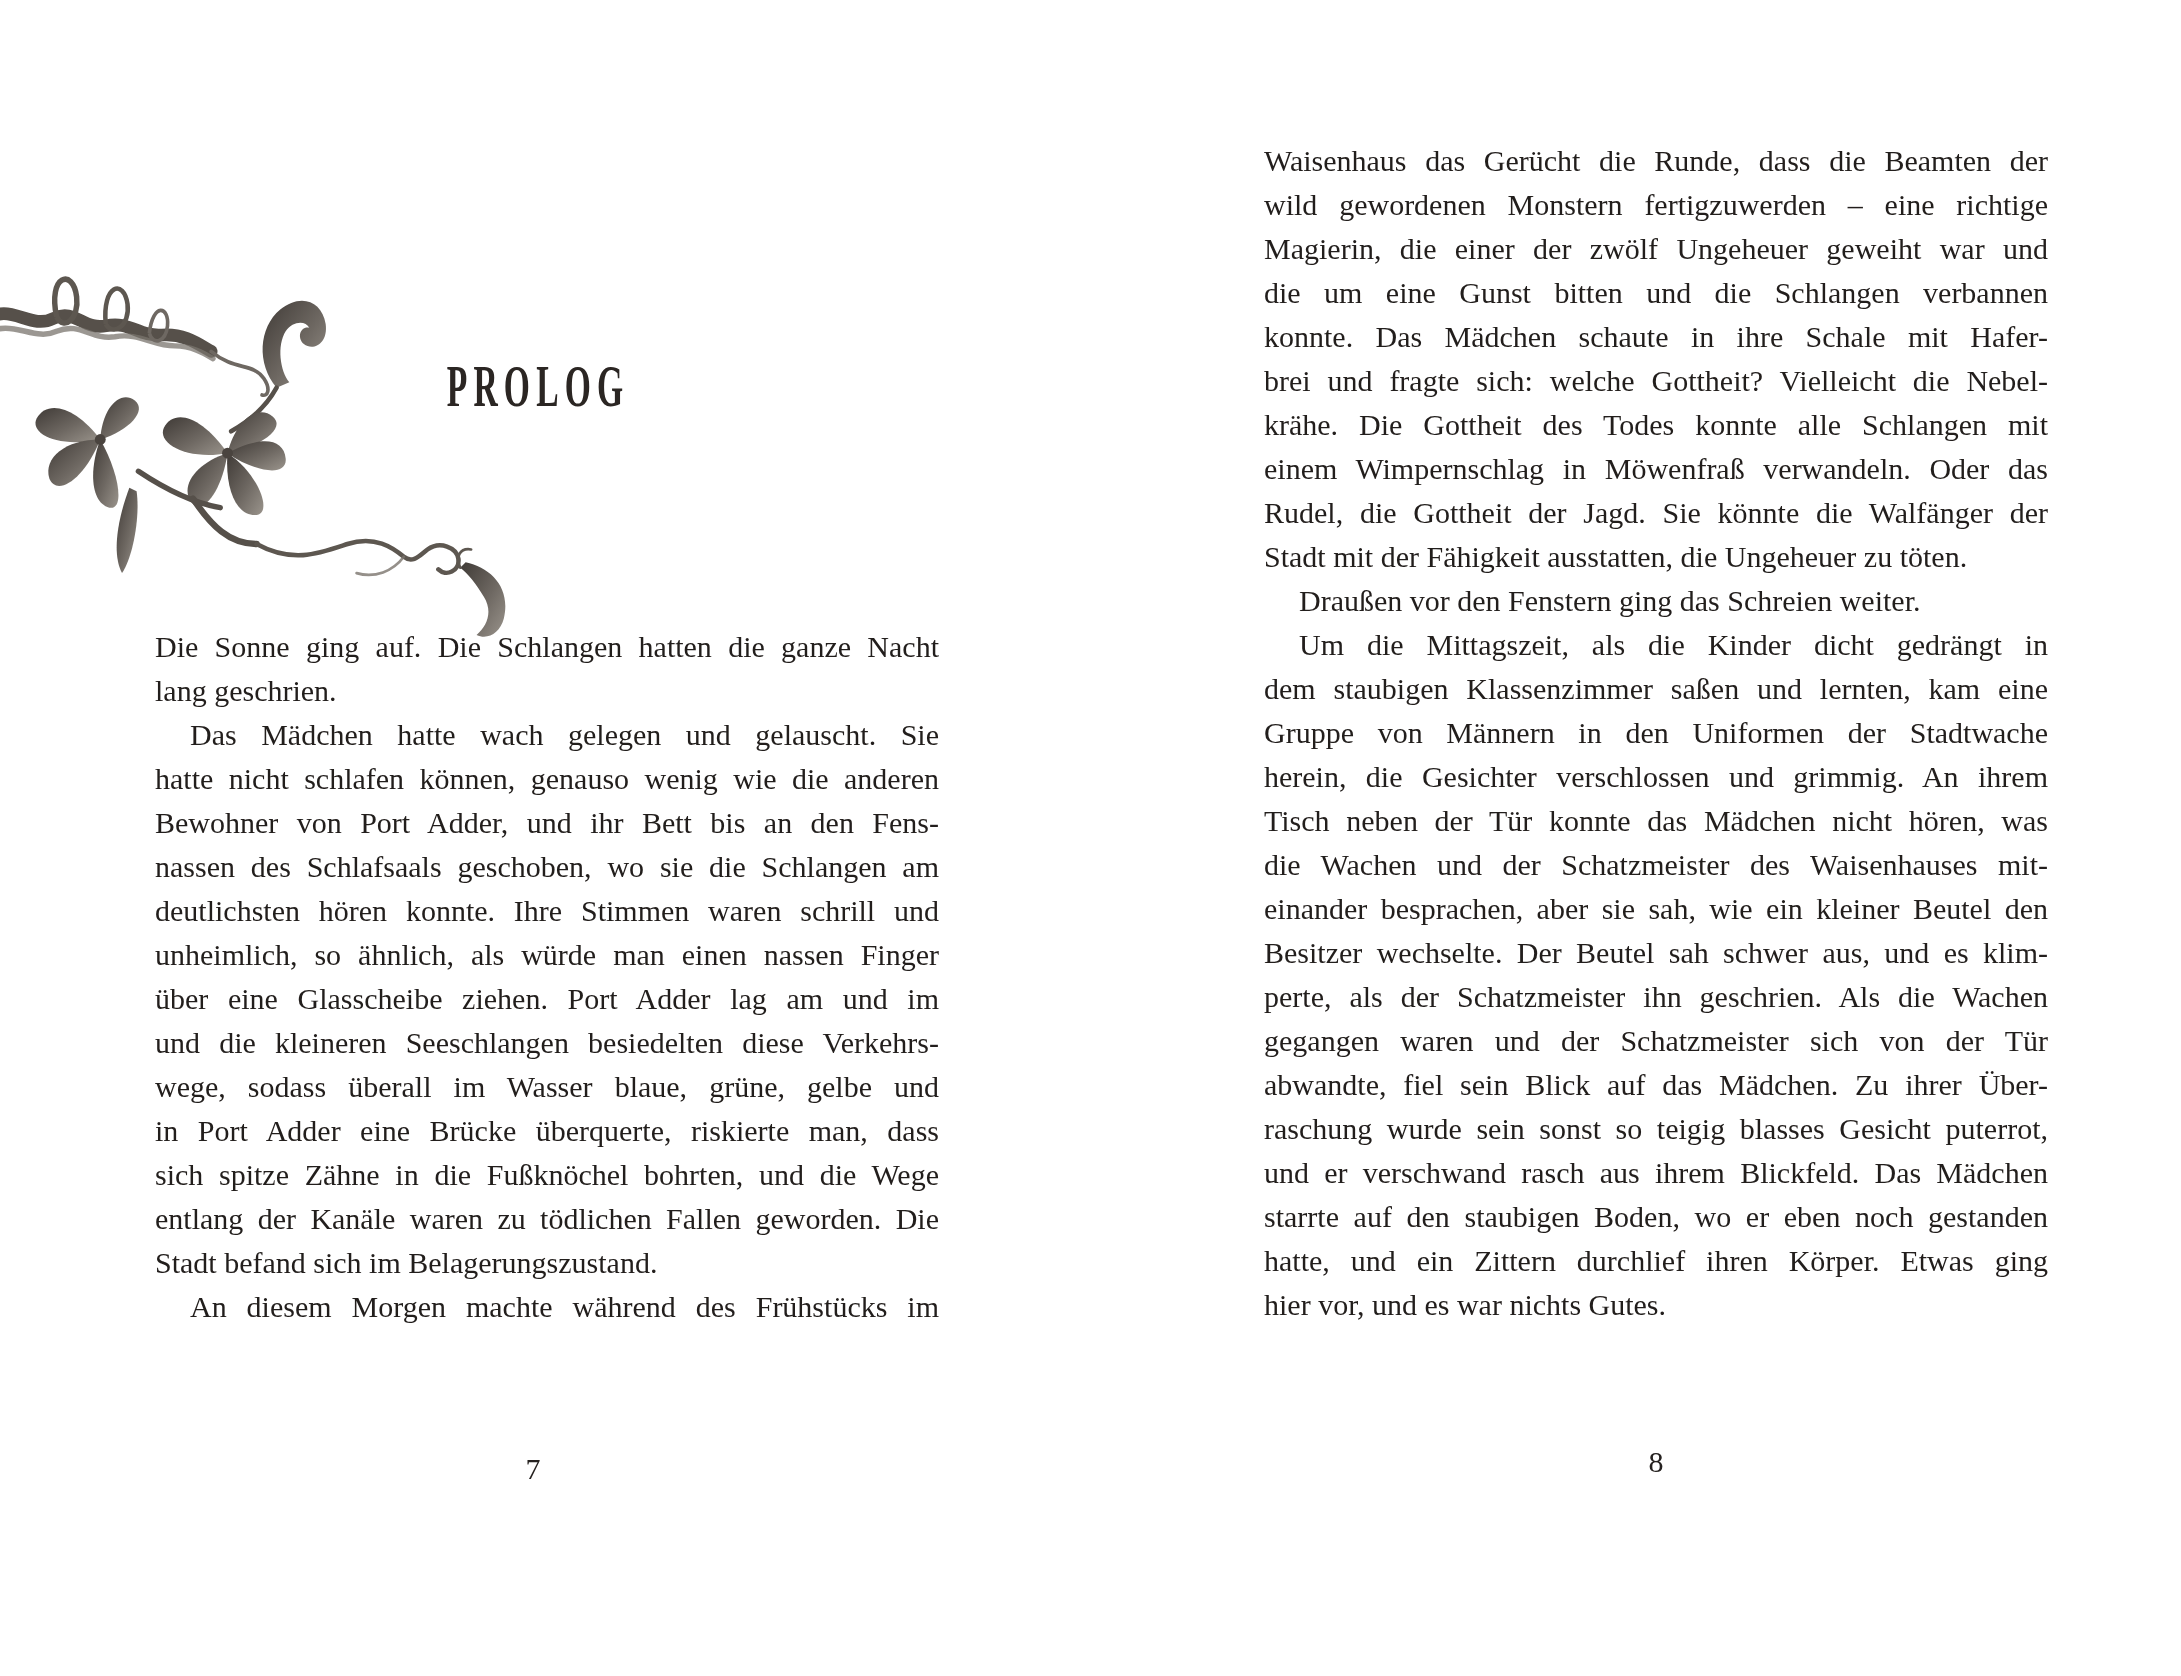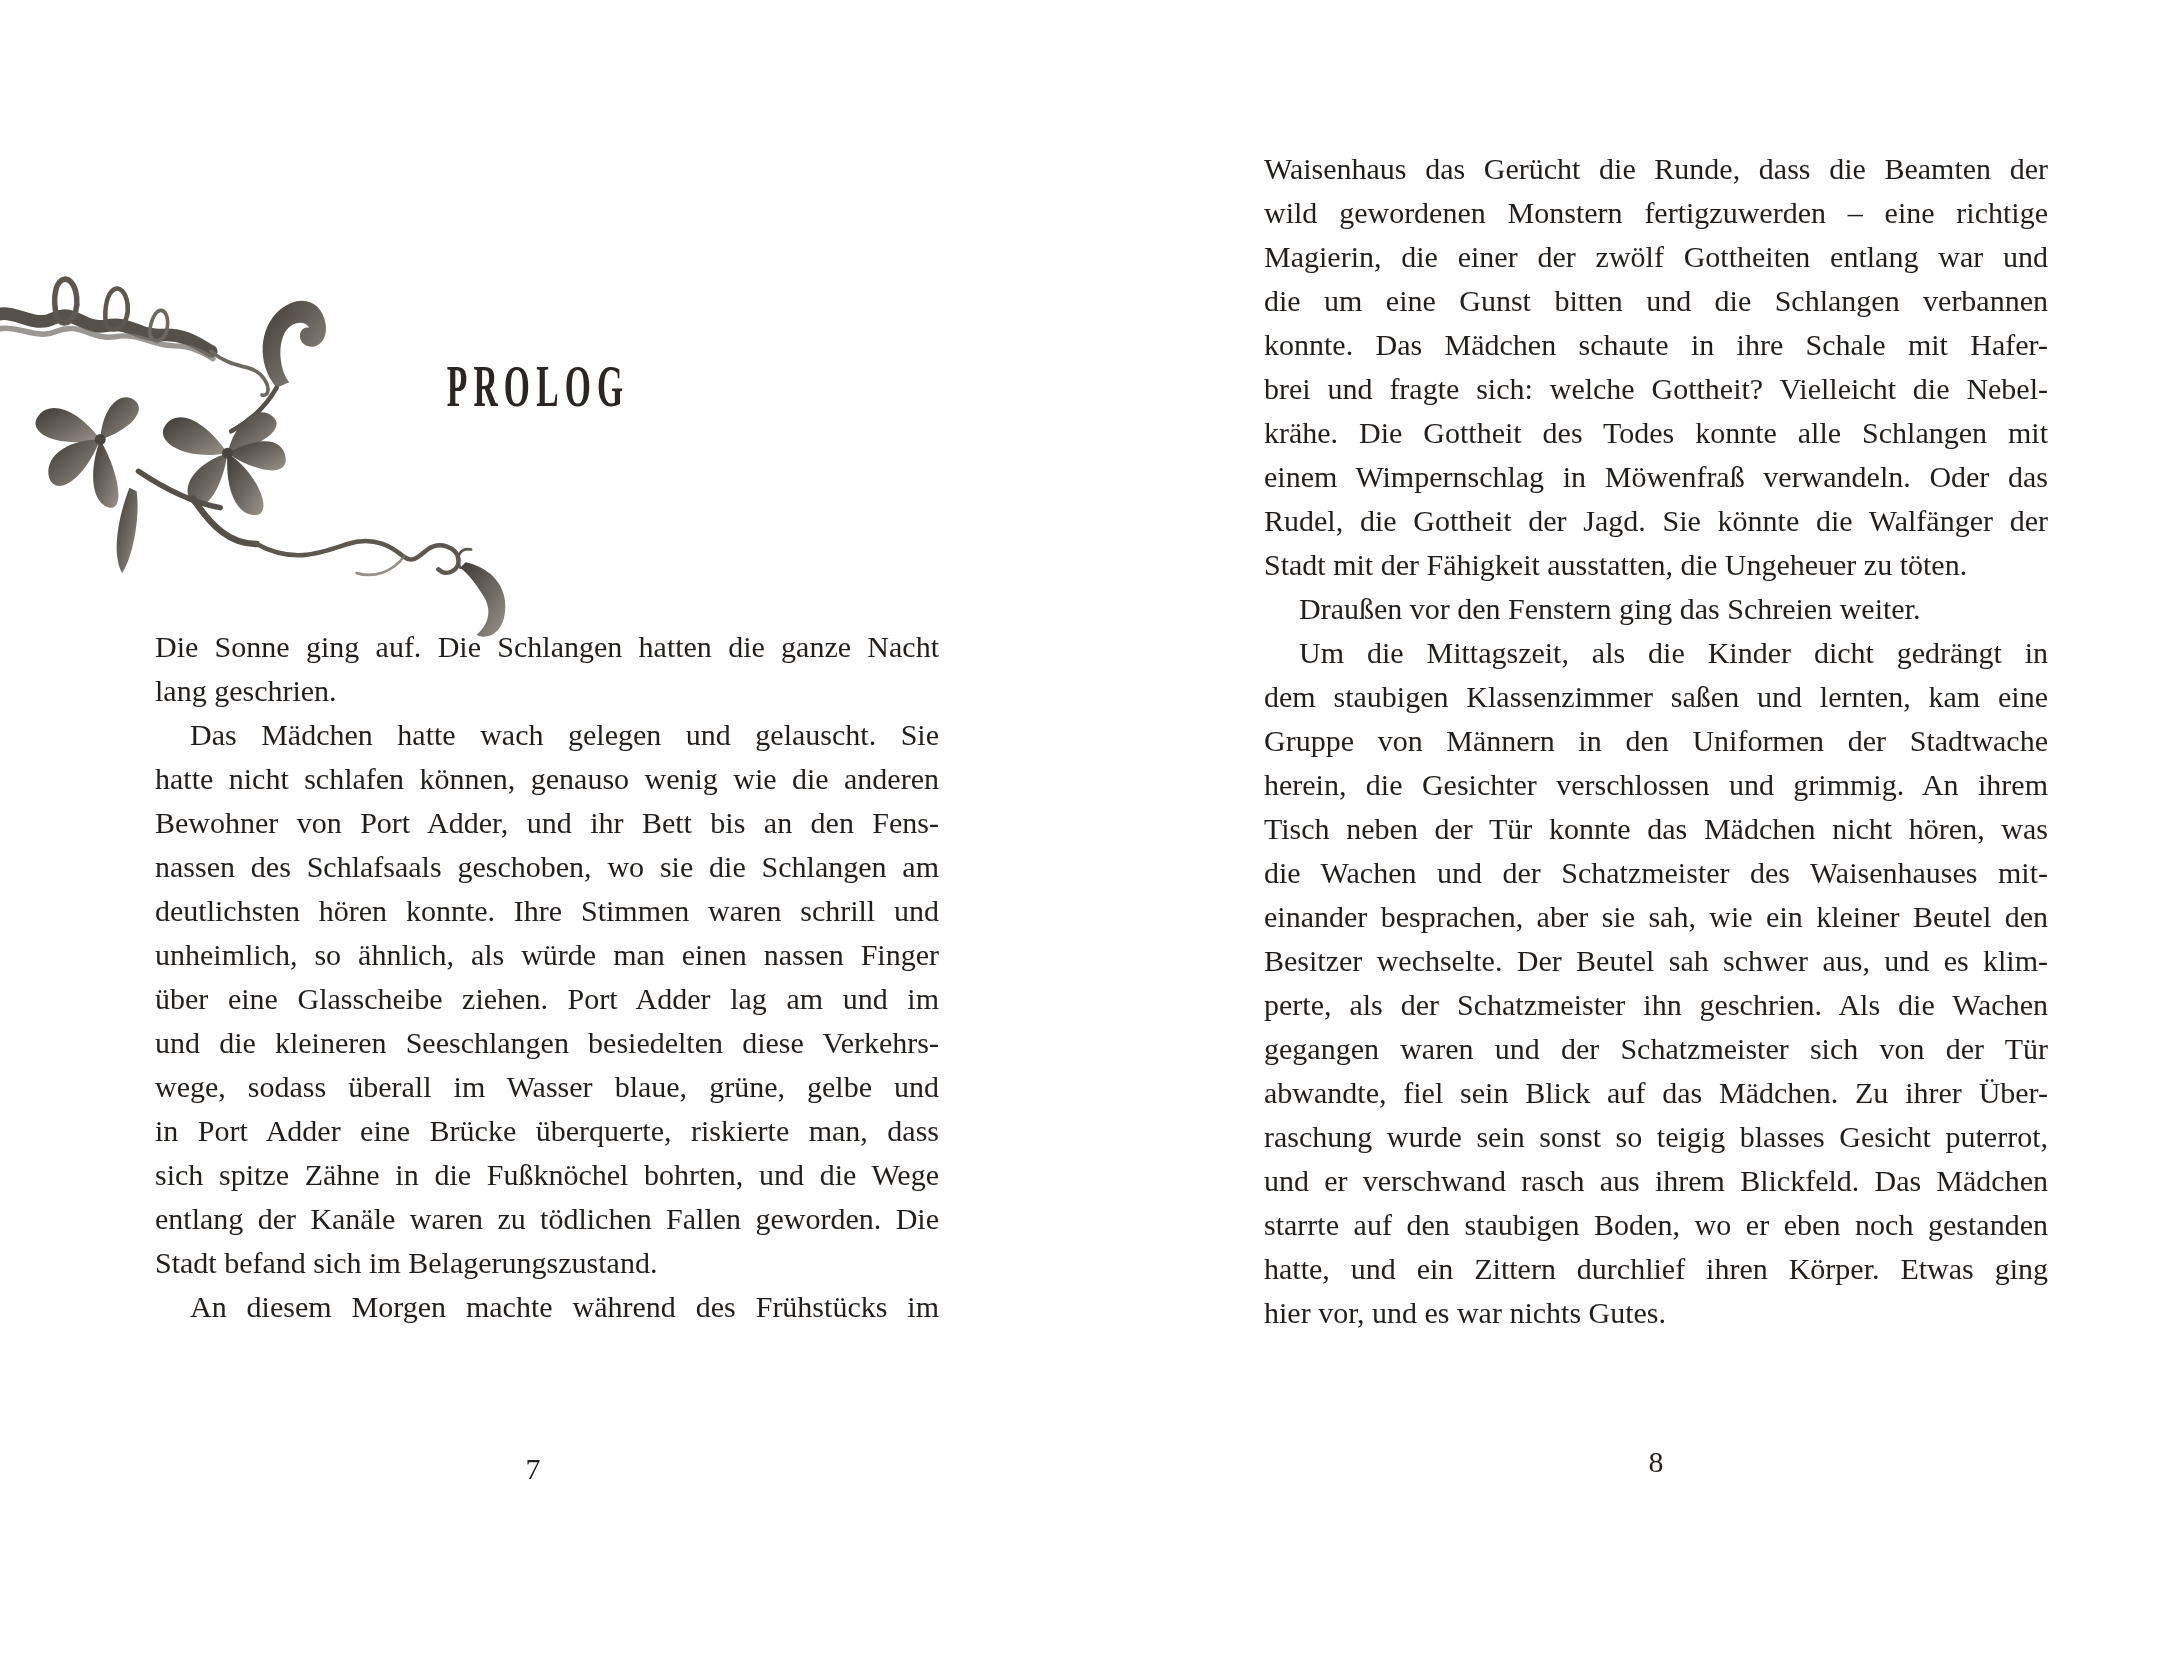--- a/index.html
+++ b/index.html
@@ -24,21 +24,21 @@
   .heading .heading-inner {
     display:inline-block;
     font-size:60px; line-height:64px;
     letter-spacing:11px; margin-right:-11px;
     transform:scaleX(0.56); transform-origin:center;
     color:#2b2623; white-space:nowrap;
   }
   
   .page-body { position:absolute; width:784px; }
   .page-left  .page-body { left:155px;  top:625px; }
-  .page-right .page-body { left:1264px; top:147px; }
+  .page-right .page-body { left:1264px; top:139px; }
   .line {
     font-size:30px; line-height:44px; height:44px;
     text-align:justify; text-align-last:justify;
     text-justify:inter-word;
     white-space:nowrap;
     color:#221e1c;
   }
   .line.indent { padding-left:35px; }
   .line.para-end { text-align-last:left; }
   
@@ -126,21 +126,21 @@
         <div class="line para-end">Stadt befand sich im Belagerungszustand.</div>
         <div class="line indent">An diesem Morgen machte während des Frühstücks im</div>
       </div>
     <div class="page-number left">7</div>
   </section>
 
   <section class="page-right">
     <div class="page-body">
         <div class="line">Waisenhaus das Gerücht die Runde, dass die Beamten der</div>
         <div class="line">wild gewordenen Monstern fertigzuwerden – eine richtige</div>
-        <div class="line">Magierin, die einer der zwölf Gottheiten entlang war und</div>
+        <div class="line">Magierin, die einer der zwölf Ungeheuer geweiht war und</div>
         <div class="line">die um eine Gunst bitten und die Schlangen verbannen</div>
         <div class="line">konnte. Das Mädchen schaute in ihre Schale mit Hafer-</div>
         <div class="line">brei und fragte sich: welche Gottheit? Vielleicht die Nebel-</div>
         <div class="line">krähe. Die Gottheit des Todes konnte alle Schlangen mit</div>
         <div class="line">einem Wimpernschlag in Möwenfraß verwandeln. Oder das</div>
         <div class="line">Rudel, die Gottheit der Jagd. Sie könnte die Walfänger der</div>
         <div class="line para-end">Stadt mit der Fähigkeit ausstatten, die Ungeheuer zu töten.</div>
         <div class="line indent para-end">Draußen vor den Fenstern ging das Schreien weiter.</div>
         <div class="line indent">Um die Mittagszeit, als die Kinder dicht gedrängt in</div>
         <div class="line">dem staubigen Klassenzimmer saßen und lernten, kam eine</div>

